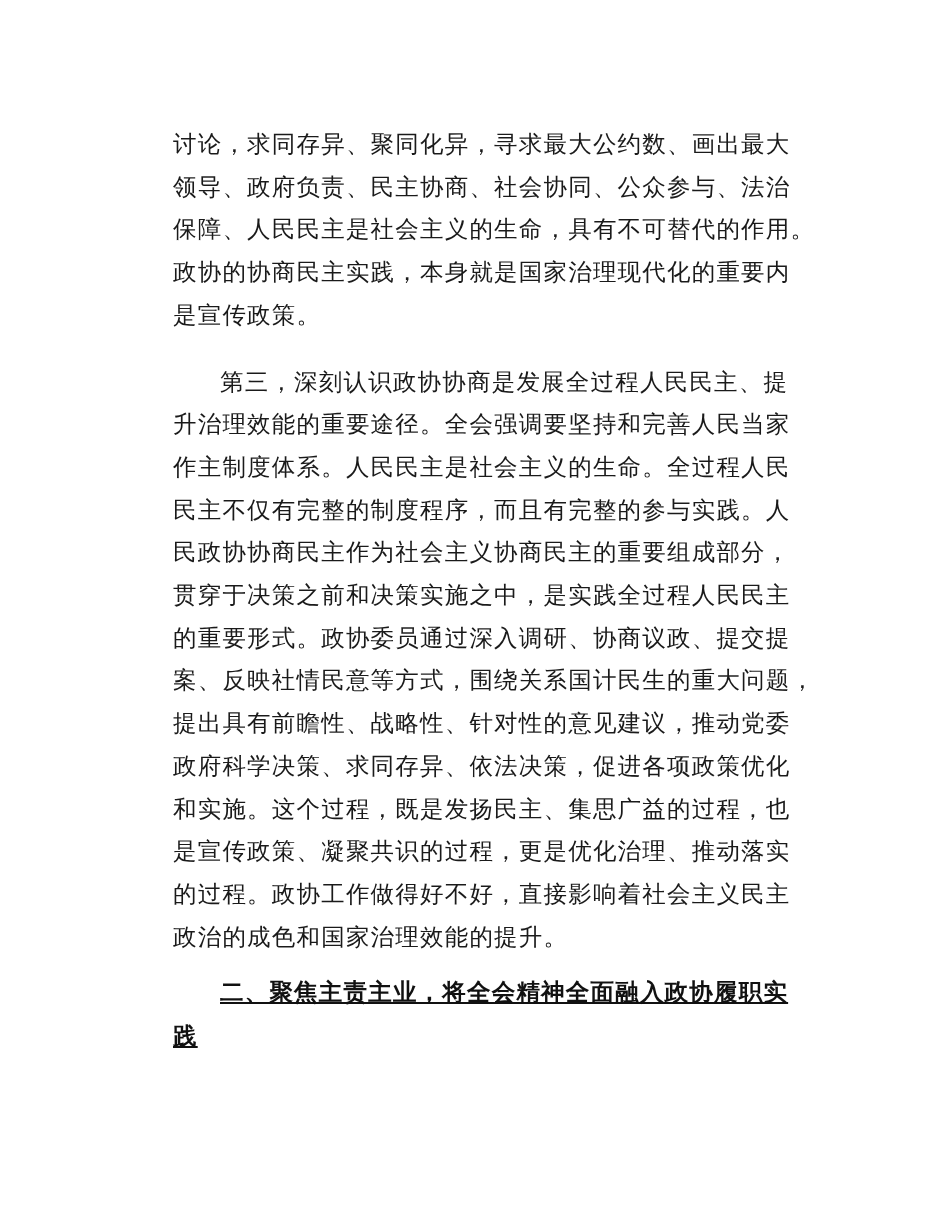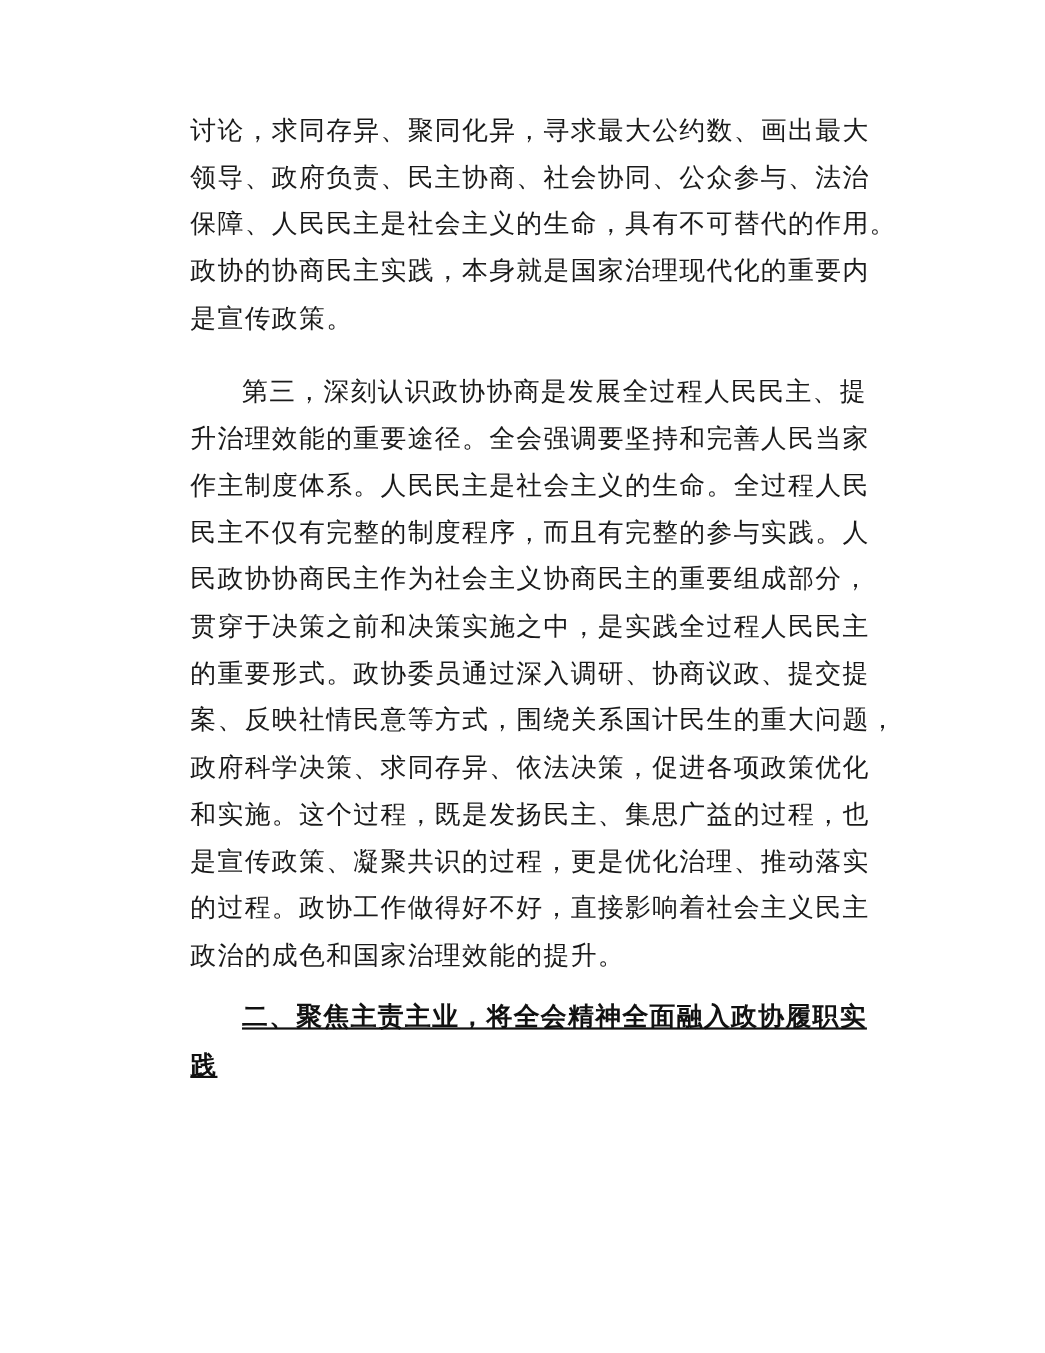--- a/index.html
+++ b/index.html
@@ -9,21 +9,21 @@
     }
     body {
       width: 950px;
       height: 1230px;
       position: relative;
       overflow: hidden;
     }
     .page {
       position: absolute;
       left: 173px;
-      top: 97px;
+      top: 123px;
       width: 625px;
     }
     .para {
       margin: 0;
       font-family: "DejaVu Serif", "Liberation Serif", serif;
       font-size: 23.5px;
       line-height: 42.7px;
       color: #1a1a1a;
       letter-spacing: 1.2px;
       text-align: justify;
@@ -65,20 +65,21 @@
 
   <p class="para">
     <span class="line" style="padding-left:2em">第三，深刻认识政协协商是发展全过程人民民主、提</span>
     <span class="line">升治理效能的重要途径。全会强调要坚持和完善人民当家</span>
     <span class="line">作主制度体系。人民民主是社会主义的生命。全过程人民</span>
     <span class="line">民主不仅有完整的制度程序，而且有完整的参与实践。人</span>
     <span class="line">民政协协商民主作为社会主义协商民主的重要组成部分，</span>
     <span class="line">贯穿于决策之前和决策实施之中，是实践全过程人民民主</span>
     <span class="line">的重要形式。政协委员通过深入调研、协商议政、提交提</span>
     <span class="line">案、反映社情民意等方式，围绕关系国计民生的重大问题，</span>
+    <span class="line">提出具有前瞻性、战略性、针对性的意见建议，推动党委</span>
     <span class="line">政府科学决策、求同存异、依法决策，促进各项政策优化</span>
     <span class="line">和实施。这个过程，既是发扬民主、集思广益的过程，也</span>
     <span class="line">是宣传政策、凝聚共识的过程，更是优化治理、推动落实</span>
     <span class="line">的过程。政协工作做得好不好，直接影响着社会主义民主</span>
     <span class="line">政治的成色和国家治理效能的提升。</span>
   </p>
 
   <h2 class="heading">
     <span class="line" style="padding-left:2em;text-indent:0">二、聚焦主责主业，将全会精神全面融入政协履职实</span>
     <span class="line" style="text-indent:0">践</span>

